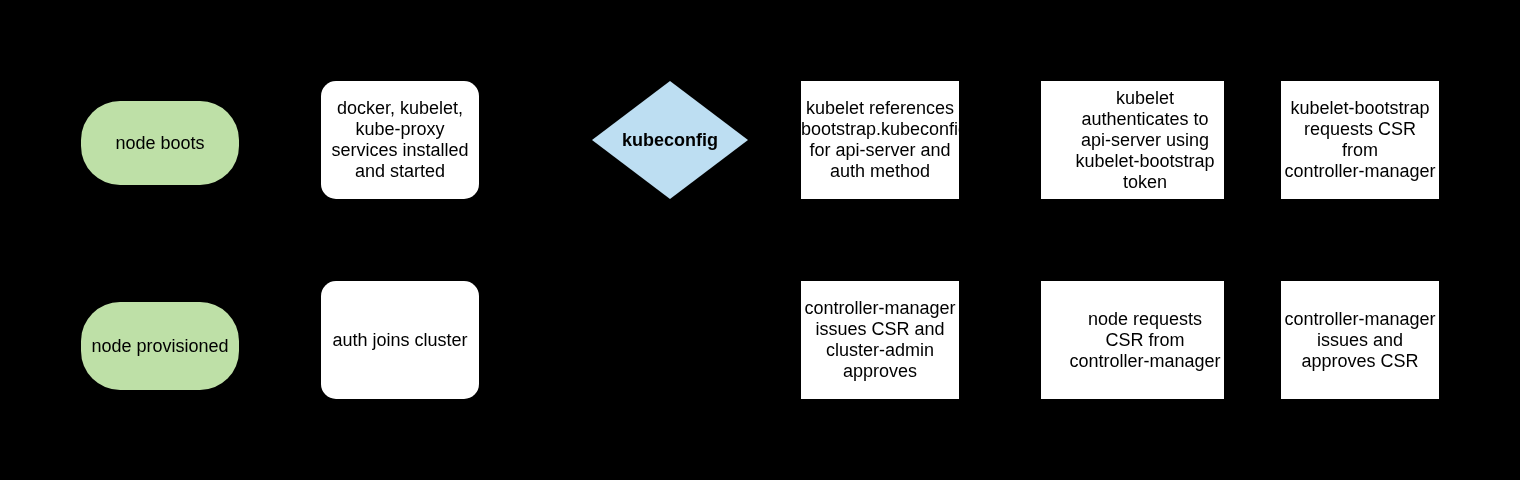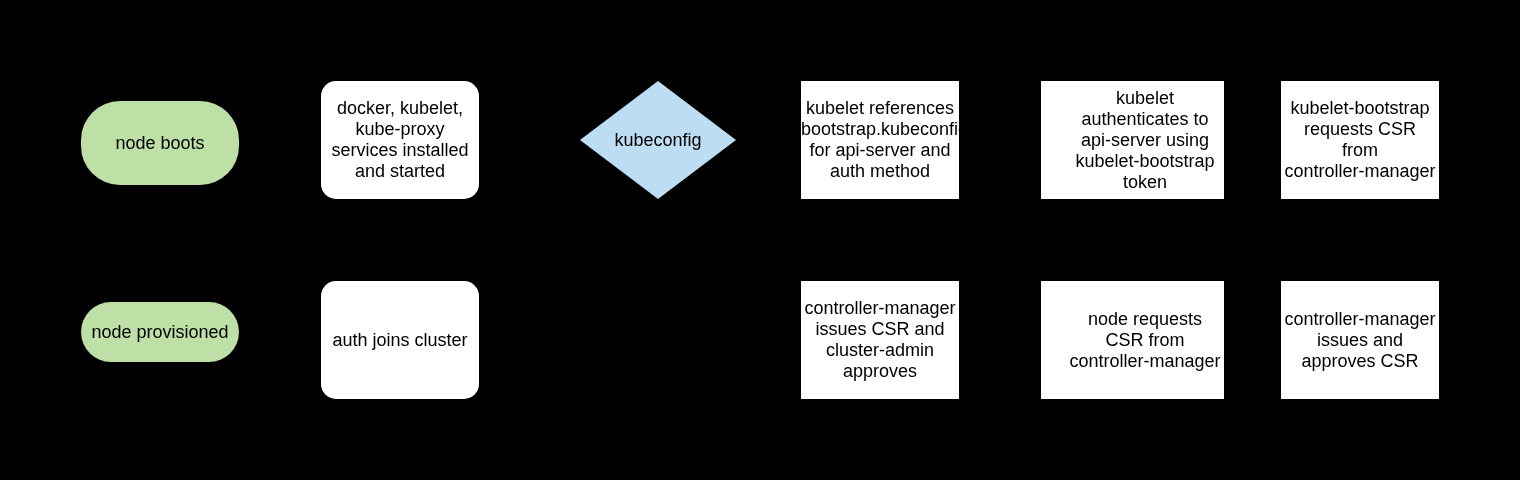--- a/index.html
+++ b/index.html
@@ -37,30 +37,30 @@
     background: var(--terminator, #bee0a7);
     border-radius: 39px;
   }
   .decision {
     background: var(--decision, #bddef2);
     clip-path: polygon(50% 0%, 100% 50%, 50% 100%, 0% 50%);
   }
   
   .c1 { left: 81px;   width: 158px; }
   .c2 { left: 321px;  width: 158px; border-radius: 15px; }
-  .c3 { left: 580px;  width: 156px; }
+  .c3 { left: 592px;  width: 156px; font-weight: bold; }
   .c4 { left: 801px;  width: 158px; align-items: center; }
   .c5 { left: 1041px; width: 158px; padding-left: 25px; }
   .c6 { left: 1281px; width: 158px; }
   
   .r1 { top: 81px;  height: 118px; }
   .r2 { top: 281px; height: 118px; }
   
   .terminator.r1 { top: 101px; height: 84px; }
-  .terminator.r2 { top: 302px; height: 60px; }
+  .terminator.r2 { top: 302px; height: 88px; }
 </style>
 </head>
 <body>
 
 <div class="canvas" style="--bg: #000000; --terminator: #bee0a7; --decision: #bddef2; --process: #ffffff; --text: #000000;">
 
   <div class="node terminator r1 c1">
     <div class="label">node boots</div>
   </div>
 

